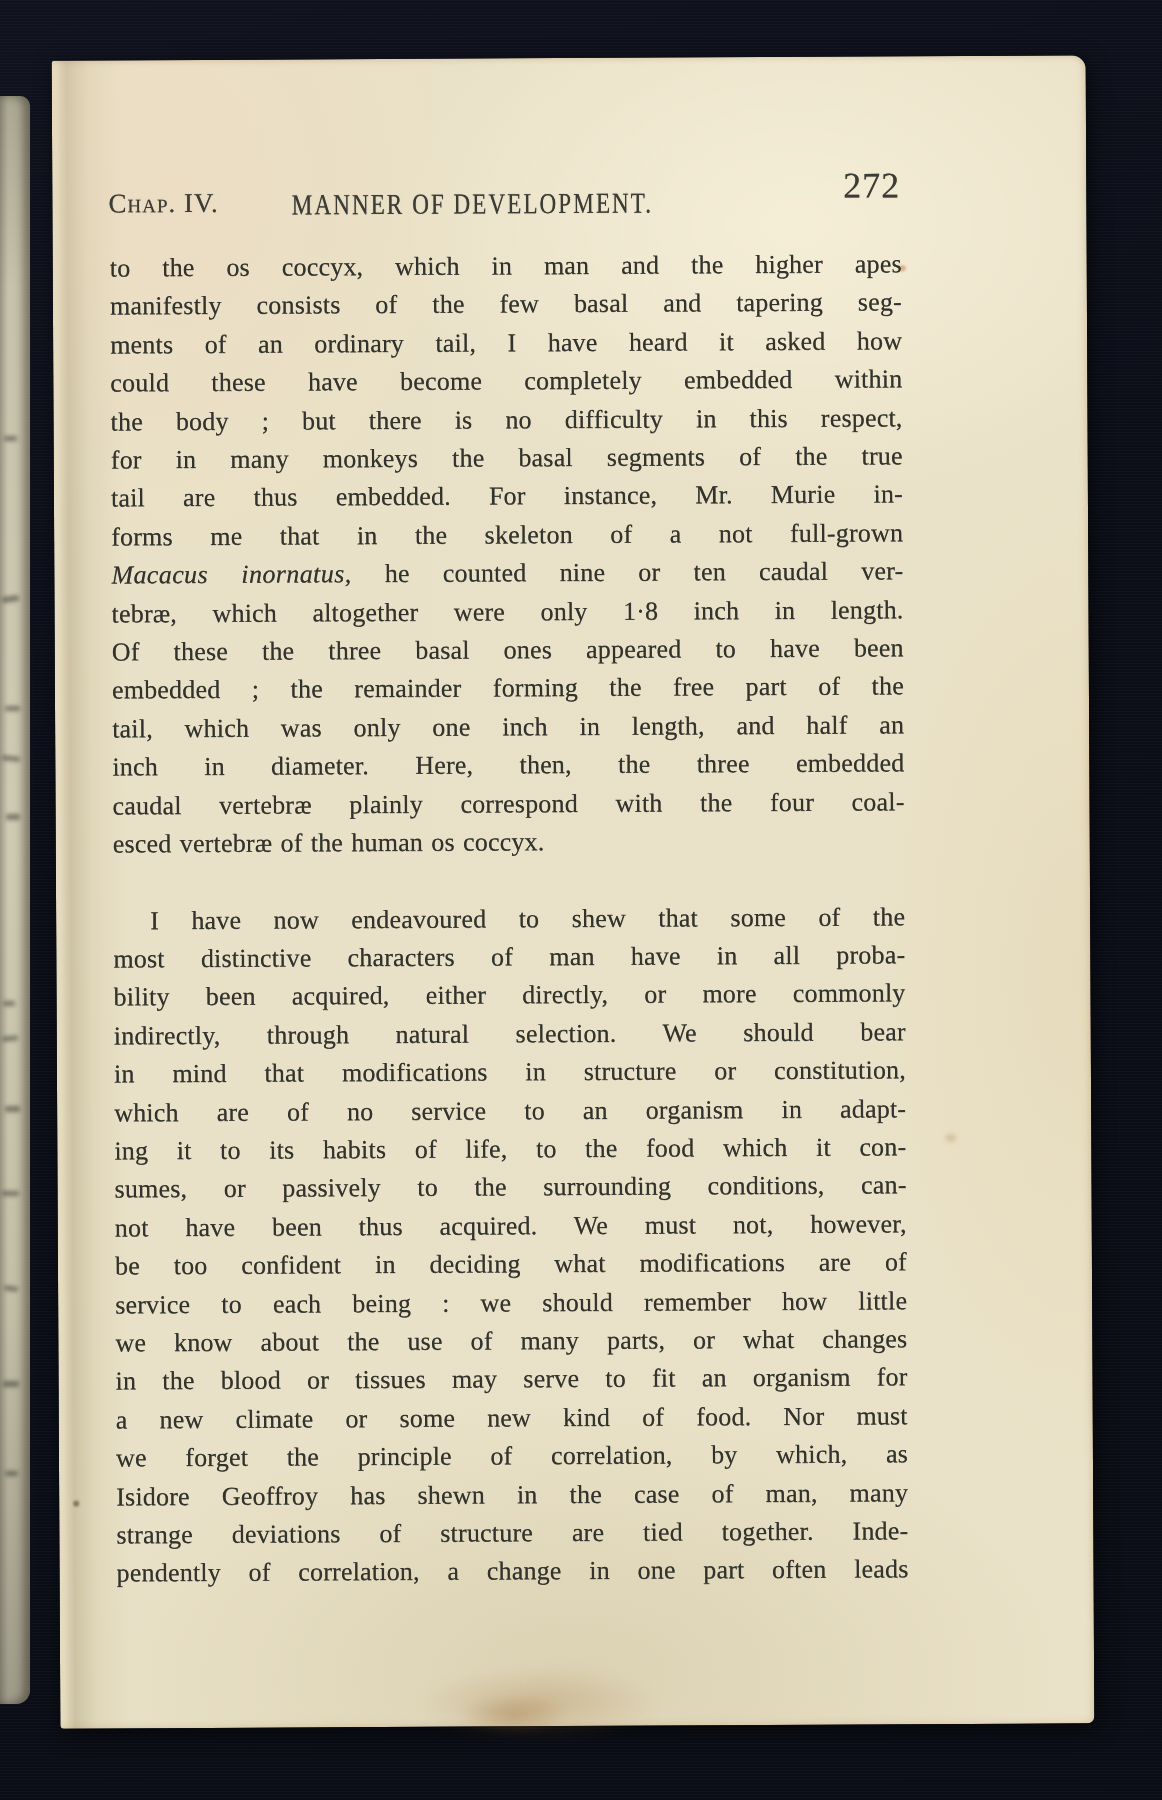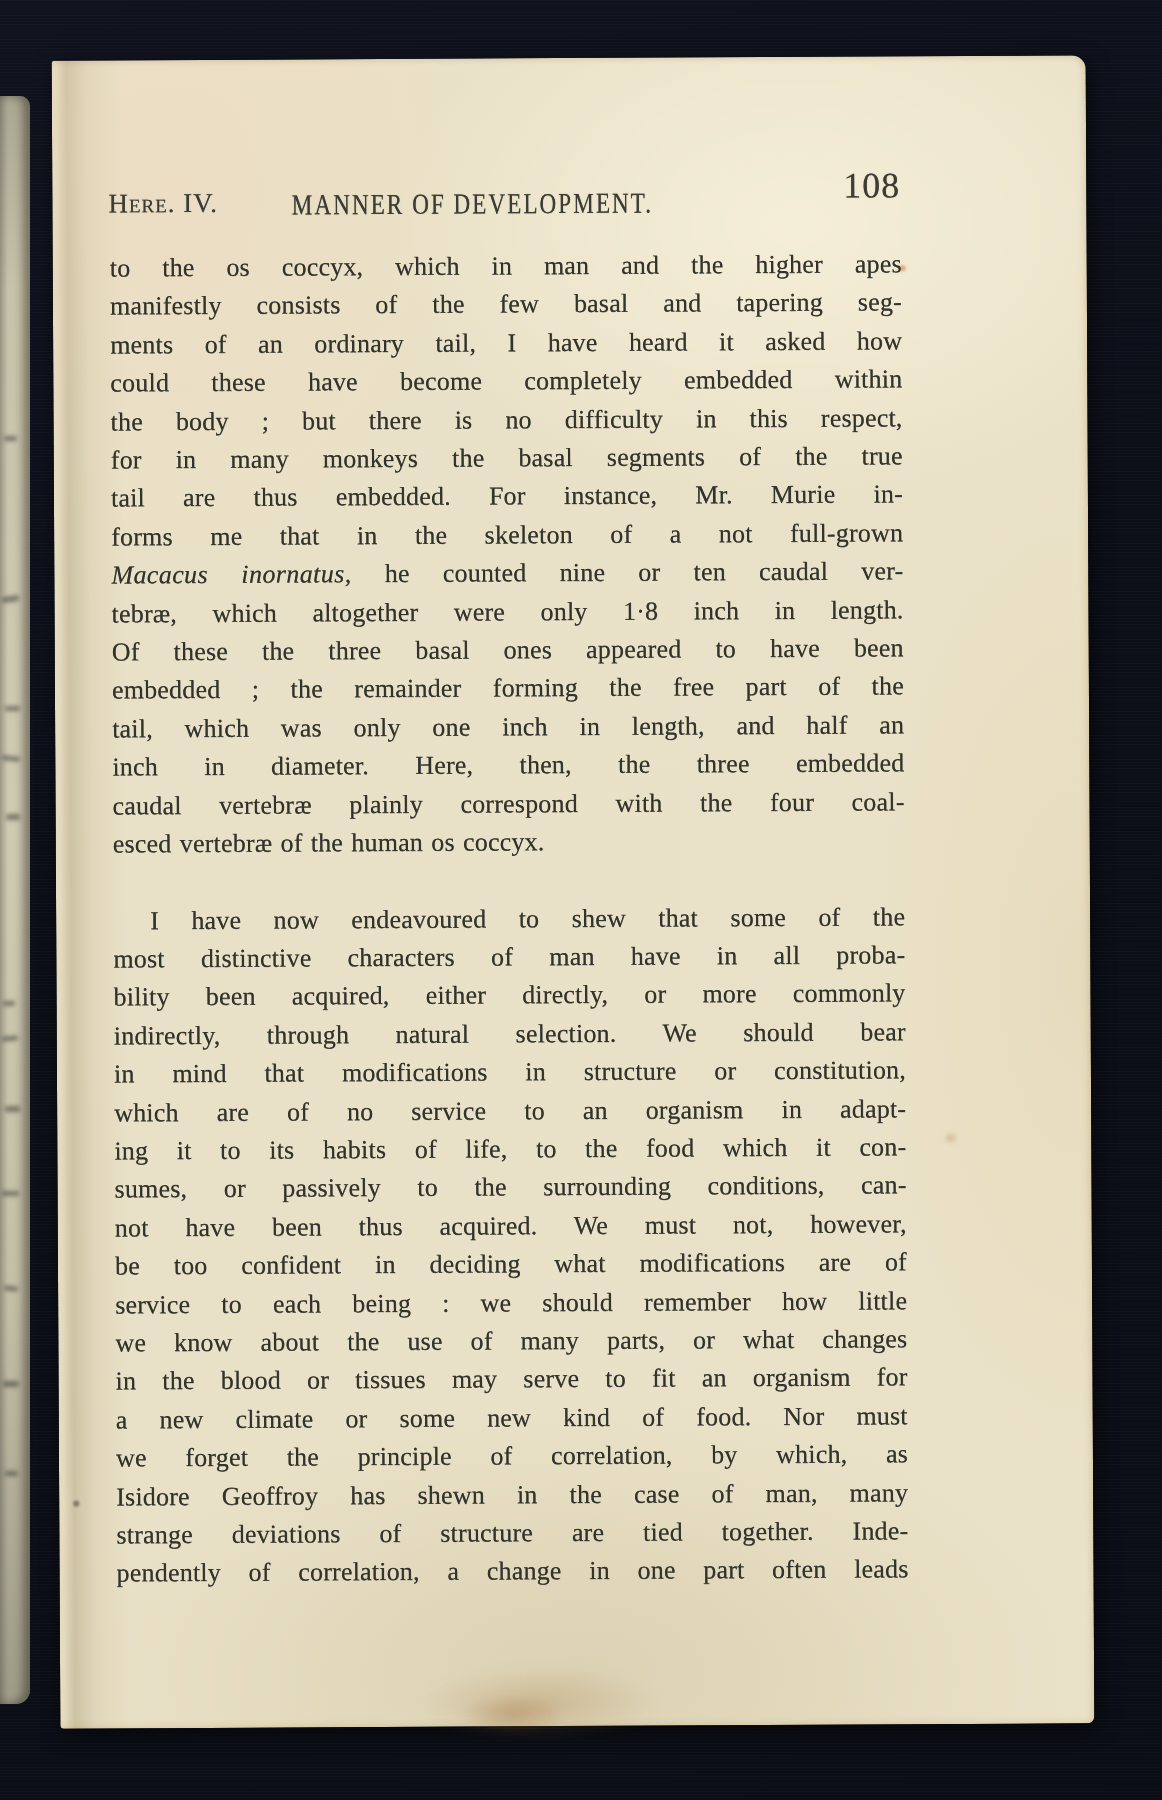--- a/index.html
+++ b/index.html
@@ -153,23 +153,23 @@
 
   <div class="page">
 
     <div class="stain stain-bottom"></div>
     <div class="stain stain-bottom-core"></div>
     <div class="stain speck-1"></div>
     <div class="stain speck-2"></div>
     <div class="stain speck-3"></div>
 
     <div class="running-head">
-      <div class="chapter">Here. IV.</div>
+      <div class="chapter">Chap. IV.</div>
       <div class="head-title">MANNER OF DEVELOPMENT.</div>
-      <div class="page-number">108</div>
+      <div class="page-number">272</div>
     </div>
 
     <div class="text-block">
         <div class="paragraph">
           <div class="line"><span>to the os coccyx, which in man and the higher apes</span></div>
           <div class="line"><span>manifestly consists of the few basal and tapering seg-</span></div>
           <div class="line"><span>ments of an ordinary tail, I have heard it asked how</span></div>
           <div class="line"><span>could these have become completely embedded within</span></div>
           <div class="line"><span>the body ; but there is no difficulty in this respect,</span></div>
           <div class="line"><span>for in many monkeys the basal segments of the true</span></div>

